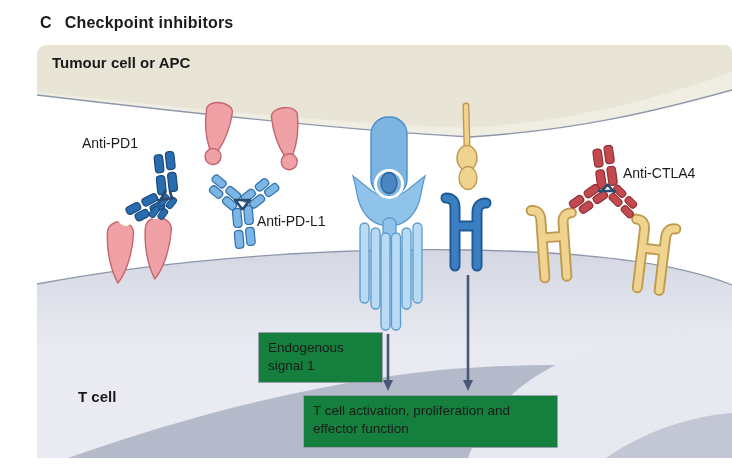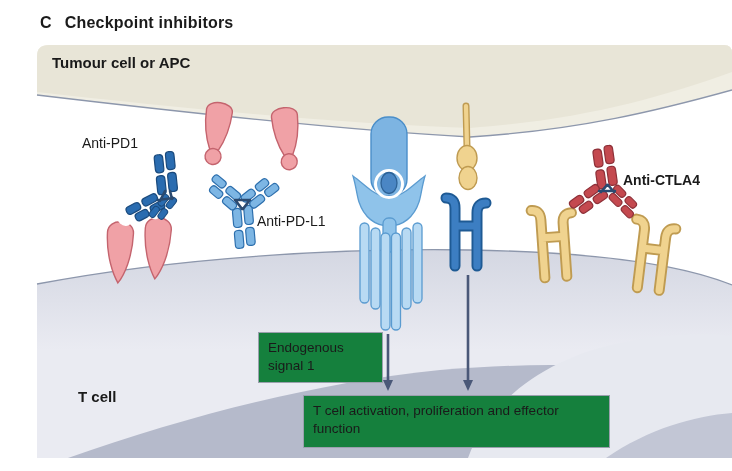--- a/index.html
+++ b/index.html
@@ -23,25 +23,25 @@
   .fig svg{position:absolute;left:0;top:0;}
   .abs{position:absolute;white-space:nowrap;}
   .panel-title{left:40px;top:14px;font-size:16px;font-weight:bold;letter-spacing:.2px;}
   .panel-title .pl{margin-right:13px;}
   .region-label{font-size:15px;font-weight:bold;}
   .tumour-label{left:52px;top:54px;}
   .tcell-label{left:78px;top:388px;}
   .mol-label{font-size:14px;text-align:right;}
   .lbl-pd1{left:82px;top:135px;}
   .lbl-pdl1{left:257px;top:213px;}
-  .lbl-ctla4{left:623px;top:172px;font-weight:bold;}
+  .lbl-ctla4{left:623px;top:165px;}
   .callout{position:absolute;background:#15803d;border:1px solid var(--c-box-border);
            font-size:13.5px;line-height:1.32;padding:6px 9px;box-sizing:border-box;color:var(--c-text);}
   .box1{left:258px;top:332px;width:125px;height:51px;}
-  .box2{left:303px;top:395px;width:307px;height:53px;}
+  .box2{left:303px;top:395px;width:255px;height:53px;}
   
   .tumour-band{fill:var(--c-tumour-cell-edge-band);}
   .tumour-body{fill:var(--c-tumour-cell-fill);}
   .mem-line{fill:none;stroke:var(--c-membrane-line);stroke-width:1.3;}
   .nucleus{fill:var(--c-nucleus-fill);}
   .cyt-light{fill:var(--c-cytoplasm-light);}
   .cyt-mid{fill:var(--c-cytoplasm-mid);}
   .pink{fill:var(--c-pd1-pink);stroke:var(--c-pd1-pink-outline);stroke-width:1.4;}
   .ab-dark{fill:var(--c-antibody-dark-blue);stroke:var(--c-antibody-dark-blue-outline);stroke-width:1.2;}
   .ab-light{fill:var(--c-antibody-light-blue);stroke:var(--c-antibody-light-blue-outline);stroke-width:1.2;}

